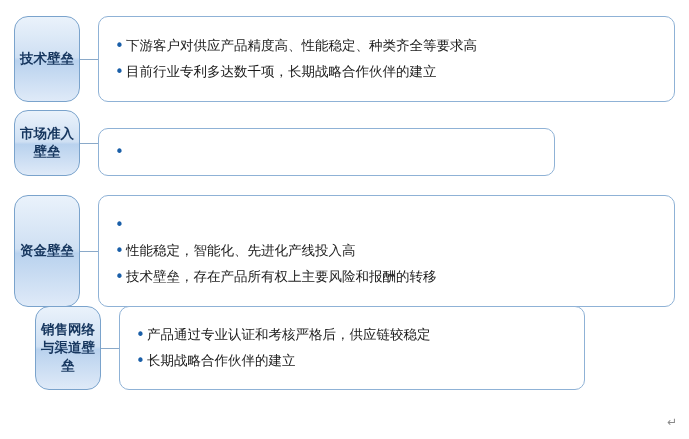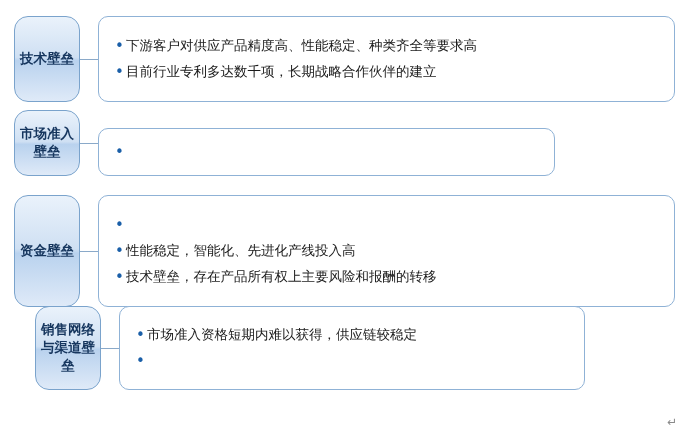--- a/index.html
+++ b/index.html
@@ -171,22 +171,23 @@
   <div class="row" id="row-sales">
     <div class="label-box">
       <span>销售网络与渠道壁垒</span>
     </div>
     <div class="connector">
         <div class="line"></div>
       </div>
     <div class="content-box">
       <div class="bullet-line">
         <span class="bullet-dot">•</span>
-        <span class="bullet-text">市场准入资格短期内难以获得，供应链较稳定</span>
+        <span class="bullet-text">产品通过专业认证和考核严格后，供应链较稳定</span>
       </div>
       <div class="bullet-line">
         <span class="bullet-dot">•</span>
+        <span class="bullet-text">长期战略合作伙伴的建立</span>
       </div>
     </div>
   </div>
 
   <div class="pilcrow">↵</div>
 </div>
 
 </body></html>

